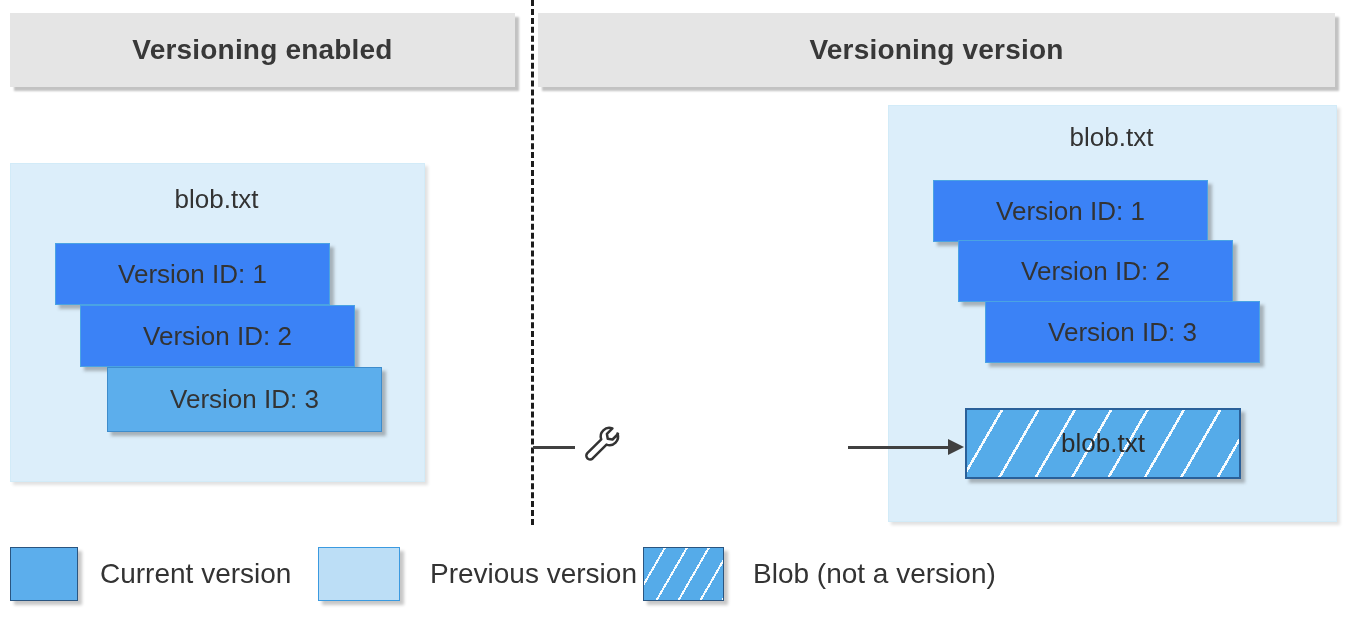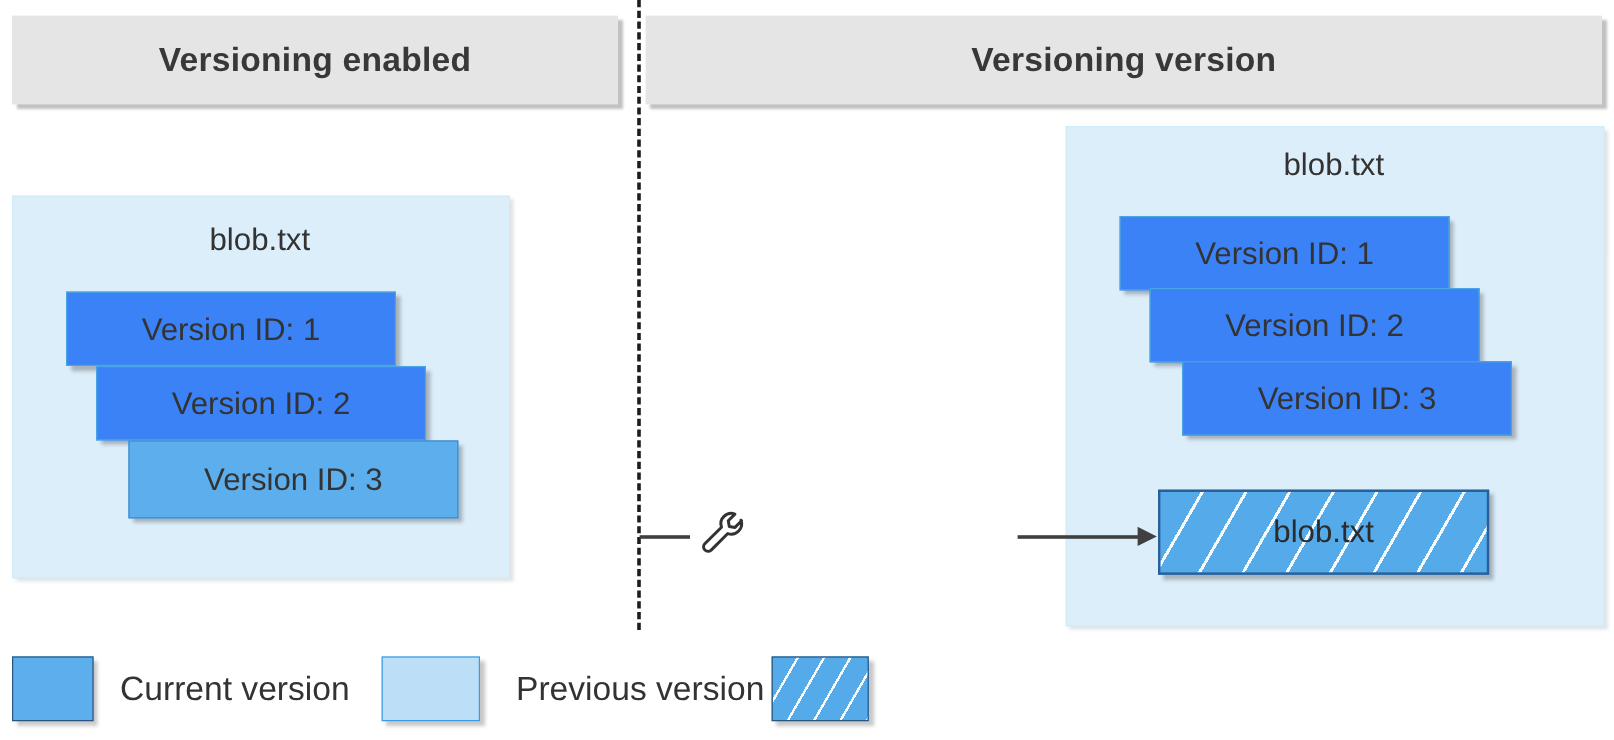--- a/index.html
+++ b/index.html
@@ -98,14 +98,15 @@
     </svg>
   </div>
   <div class="conn" id="arrowLine"></div>
   <div id="arrowHead"></div>
 
   <div class="lg-swatch" id="lg1"></div>
   <div class="lg-label" id="lgt1">Current version</div>
   <div class="lg-swatch" id="lg2"></div>
   <div class="lg-label" id="lgt2">Previous version</div>
   <div class="lg-swatch" id="lg3"></div>
+  <div class="lg-label" id="lgt3">Blob (not a version)</div>
 
 </div>
 
 </body></html>

